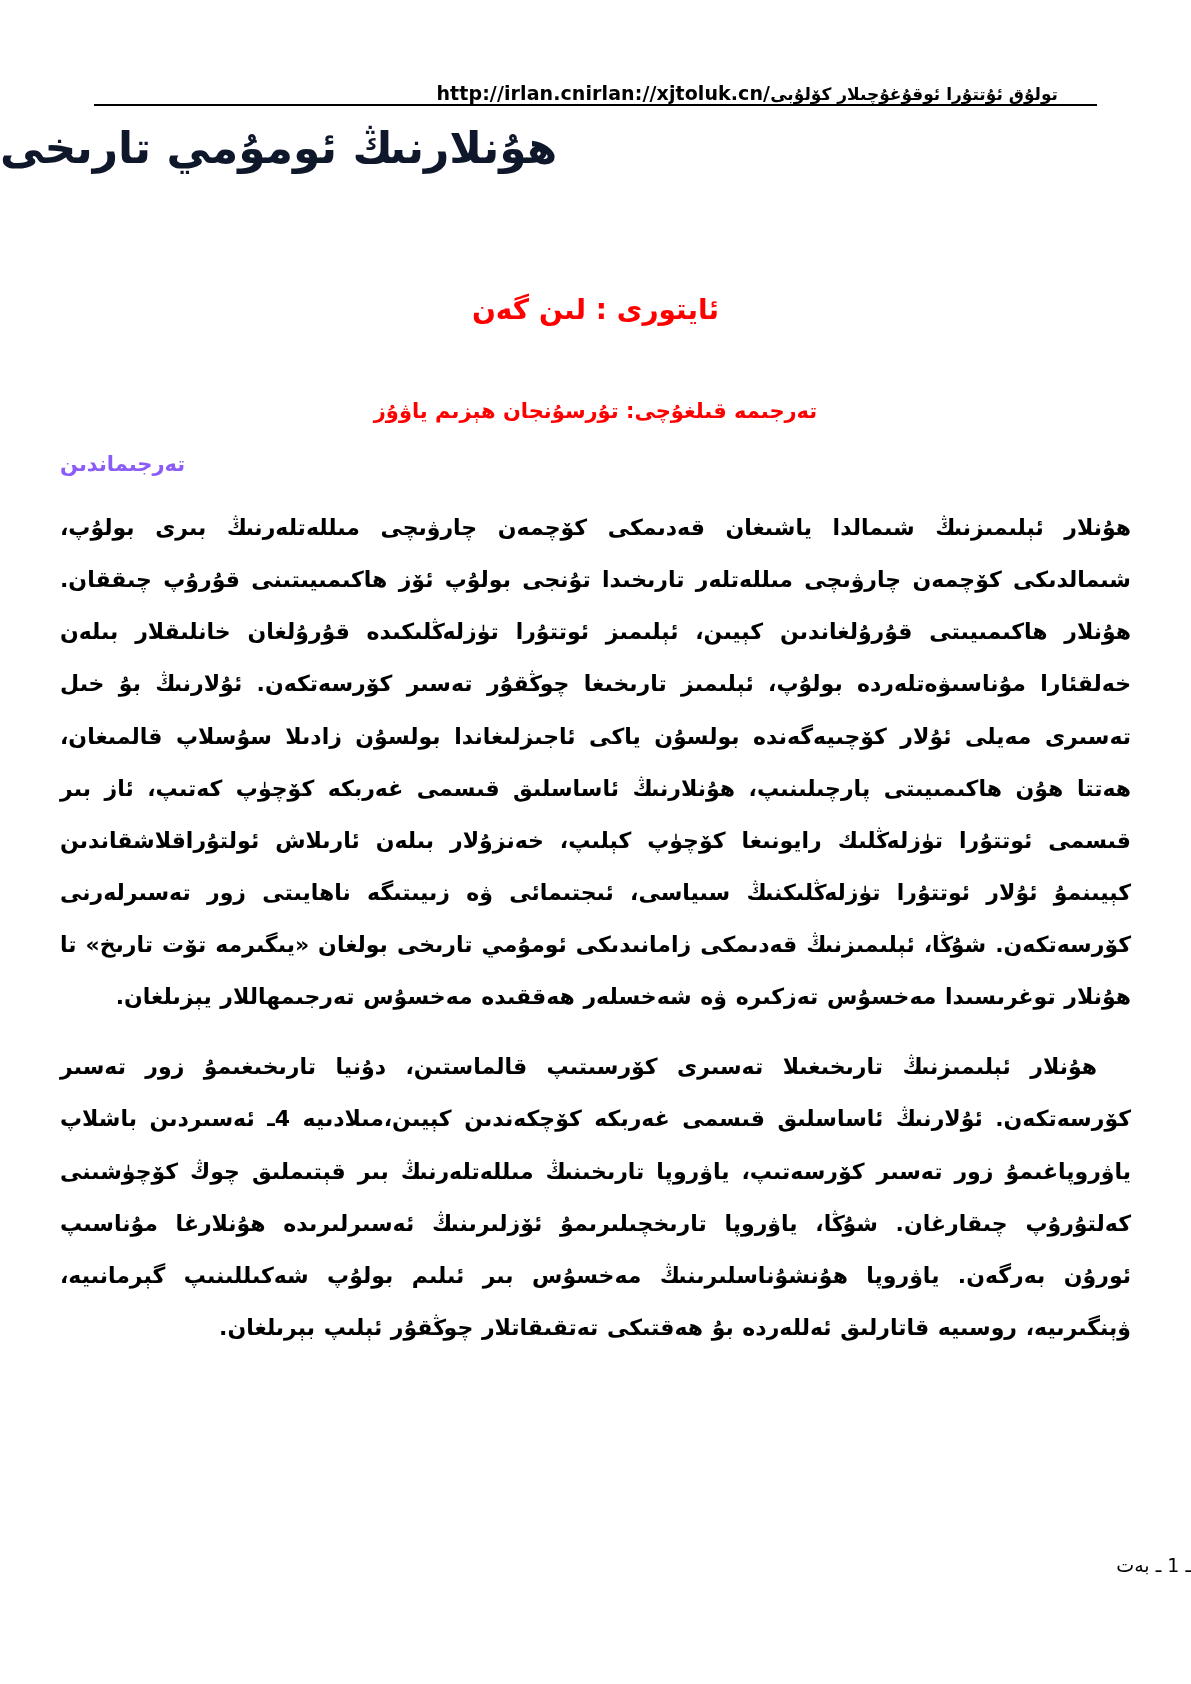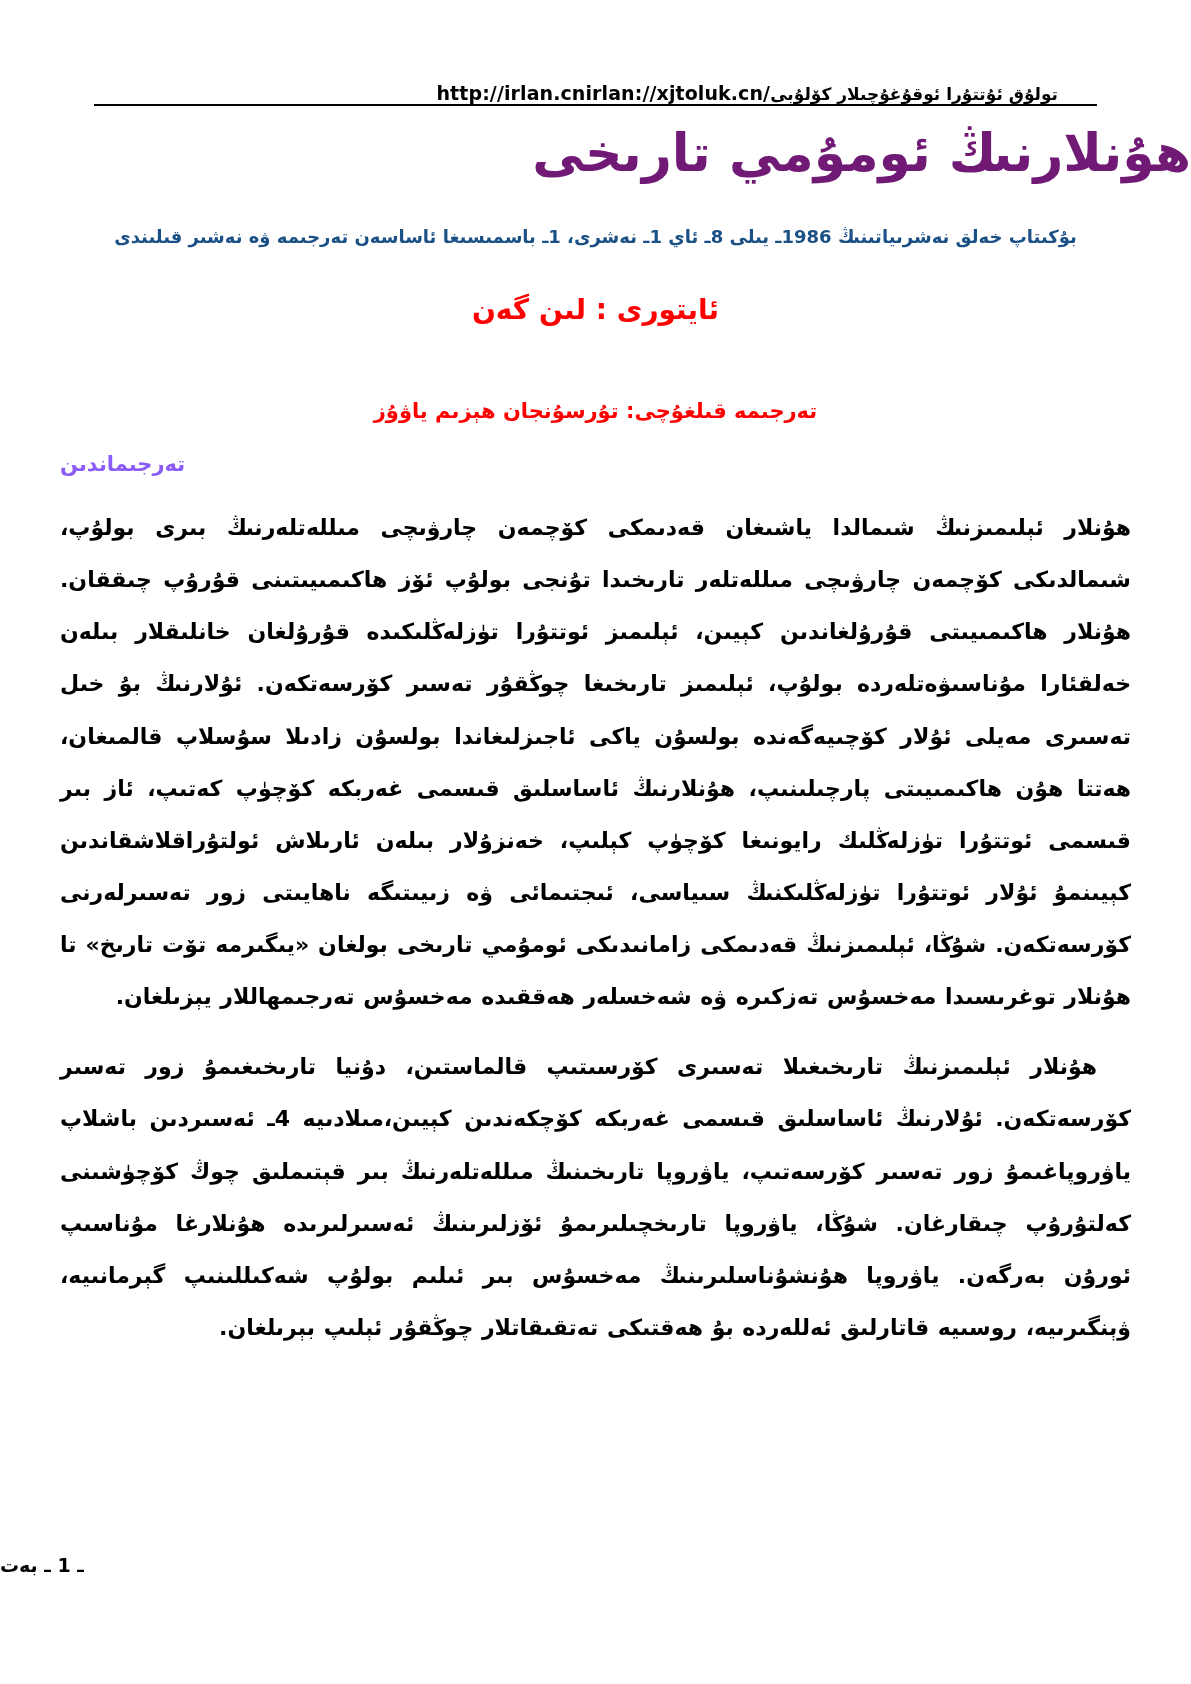--- a/index.html
+++ b/index.html
@@ -56,23 +56,23 @@
     border-top: 2px solid #000000;
     height: 0;
   }
 
   
   .title {
     position: absolute;
     top: 118px;
     left: 0;
     width: 100%;
-    text-align: right;
-    color: #701a75;
-    font-size: 52px;
+    text-align: left;
+    color: #0f172a;
+    font-size: 44px;
     font-weight: bold;
     direction: rtl;
     unicode-bidi: isolate;
     line-height: 1.35;
   }
   .subtitle {
     position: absolute;
     top: 226px;
     left: 0;
     width: 100%;
@@ -141,43 +141,42 @@
     word-spacing: 1px;
   }
   .para.indent { text-indent: 34px; }
 
   
   .footer {
     position: absolute;
     bottom: 108px;
     left: 0;
     width: 100%;
-    text-align: left;
+    text-align: right;
     color: #000000;
     font-size: 19px;
-    font-weight: bold;
+    font-weight: normal;
     direction: rtl;
     unicode-bidi: isolate;
   }
 </style>
 </head>
 <body>
 
 <div class="page">
 
   <div class="header">
     <span class="header-url">http://irlan.cn</span>
     <span class="header-url">irlan://xjtoluk.cn/</span>
     <span class="header-uyghur">تولۇق  ئۇتتۇرا  ئوقۇغۇچىلار كۆلۇبى</span>
   </div>
   <div class="header-rule"></div>
 
   <div class="title">ھۇنلارنىڭ ئومۇمي تارىخى</div>
 
-  <div class="subtitle">بۇكىتاپ خەلق نەشرىياتىنىڭ 1986ـ يىلى 8ـ ئاي 1ـ نەشرى، 1ـ باسمىسىغا ئاساسەن تەرجىمە ۋە نەشىر قىلىندى</div>
 
   <div class="author">ئايتورى : لىن گەن</div>
 
   <div class="translator">تەرجىمە قىلغۇچى: تۇرسۇنجان ھېزىم ياۋۇز</div>
 
   <div class="body-block">
     <div class="section-heading">تەرجىماندىن</div>
     <p class="para">ھۇنلار ئېلىمىزنىڭ شىمالدا ياشىغان قەدىمكى كۆچمەن چارۋىچى مىللەتلەرنىڭ بىرى بولۇپ، شىمالدىكى كۆچمەن چارۋىچى مىللەتلەر تارىخىدا تۇنجى بولۇپ ئۆز ھاكىمىيىتىنى قۇرۇپ چىققان. ھۇنلار ھاكىمىيىتى قۇرۇلغاندىن كېيىن، ئېلىمىز ئوتتۇرا تۈزلەڭلىكىدە قۇرۇلغان خانلىقلار بىلەن خەلقئارا مۇناسىۋەتلەردە بولۇپ، ئېلىمىز تارىخىغا چوڭقۇر تەسىر كۆرسەتكەن. ئۇلارنىڭ بۇ خىل تەسىرى مەيلى ئۇلار كۆچىيەگەندە بولسۇن ياكى ئاجىزلىغاندا بولسۇن زادىلا سۇسلاپ قالمىغان، ھەتتا ھۇن ھاكىمىيىتى پارچىلىنىپ، ھۇنلارنىڭ ئاساسلىق قىسمى غەربكە كۆچۈپ كەتىپ، ئاز بىر قىسمى ئوتتۇرا تۈزلەڭلىك رايونىغا كۆچۈپ كېلىپ، خەنزۇلار بىلەن ئارىلاش ئولتۇراقلاشقاندىن كېيىنمۇ ئۇلار ئوتتۇرا تۈزلەڭلىكنىڭ سىياسى، ئىجتىمائى ۋە زىيىتىگە ناھايىتى زور تەسىرلەرنى كۆرسەتكەن. شۇڭا، ئېلىمىزنىڭ قەدىمكى زامانىدىكى ئومۇمي تارىخى بولغان «يىگىرمە تۆت تارىخ» تا ھۇنلار توغرىسىدا مەخسۇس تەزكىرە ۋە شەخسلەر ھەققىدە  مەخسۇس تەرجىمھاللار يېزىلغان.</p>
     <p class="para indent">ھۇنلار ئېلىمىزنىڭ تارىخىغىلا تەسىرى كۆرسىتىپ  قالماستىن،  دۇنيا تارىخىغىمۇ زور تەسىر كۆرسەتكەن. ئۇلارنىڭ ئاساسلىق قىسمى غەربكە كۆچكەندىن كېيىن،مىلادىيە 4ـ ئەسىردىن باشلاپ ياۋروپاغىمۇ زور تەسىر كۆرسەتىپ، ياۋروپا تارىخىنىڭ مىللەتلەرنىڭ بىر قېتىملىق چوڭ كۆچۈشىنى كەلتۇرۇپ چىقارغان. شۇڭا، ياۋروپا تارىخچىلىرىمۇ ئۆزلىرىنىڭ ئەسىرلىرىدە ھۇنلارغا مۇناسىپ ئورۇن  بەرگەن.  ياۋروپا ھۇنشۇناسلىرىنىڭ مەخسۇس بىر ئىلىم بولۇپ شەكىللىنىپ گېرمانىيە، ۋېنگىرىيە، روسىيە قاتارلىق ئەللەردە بۇ ھەقتىكى تەتقىقاتلار چوڭقۇر ئېلىپ بېرىلغان.</p>
   </div>

